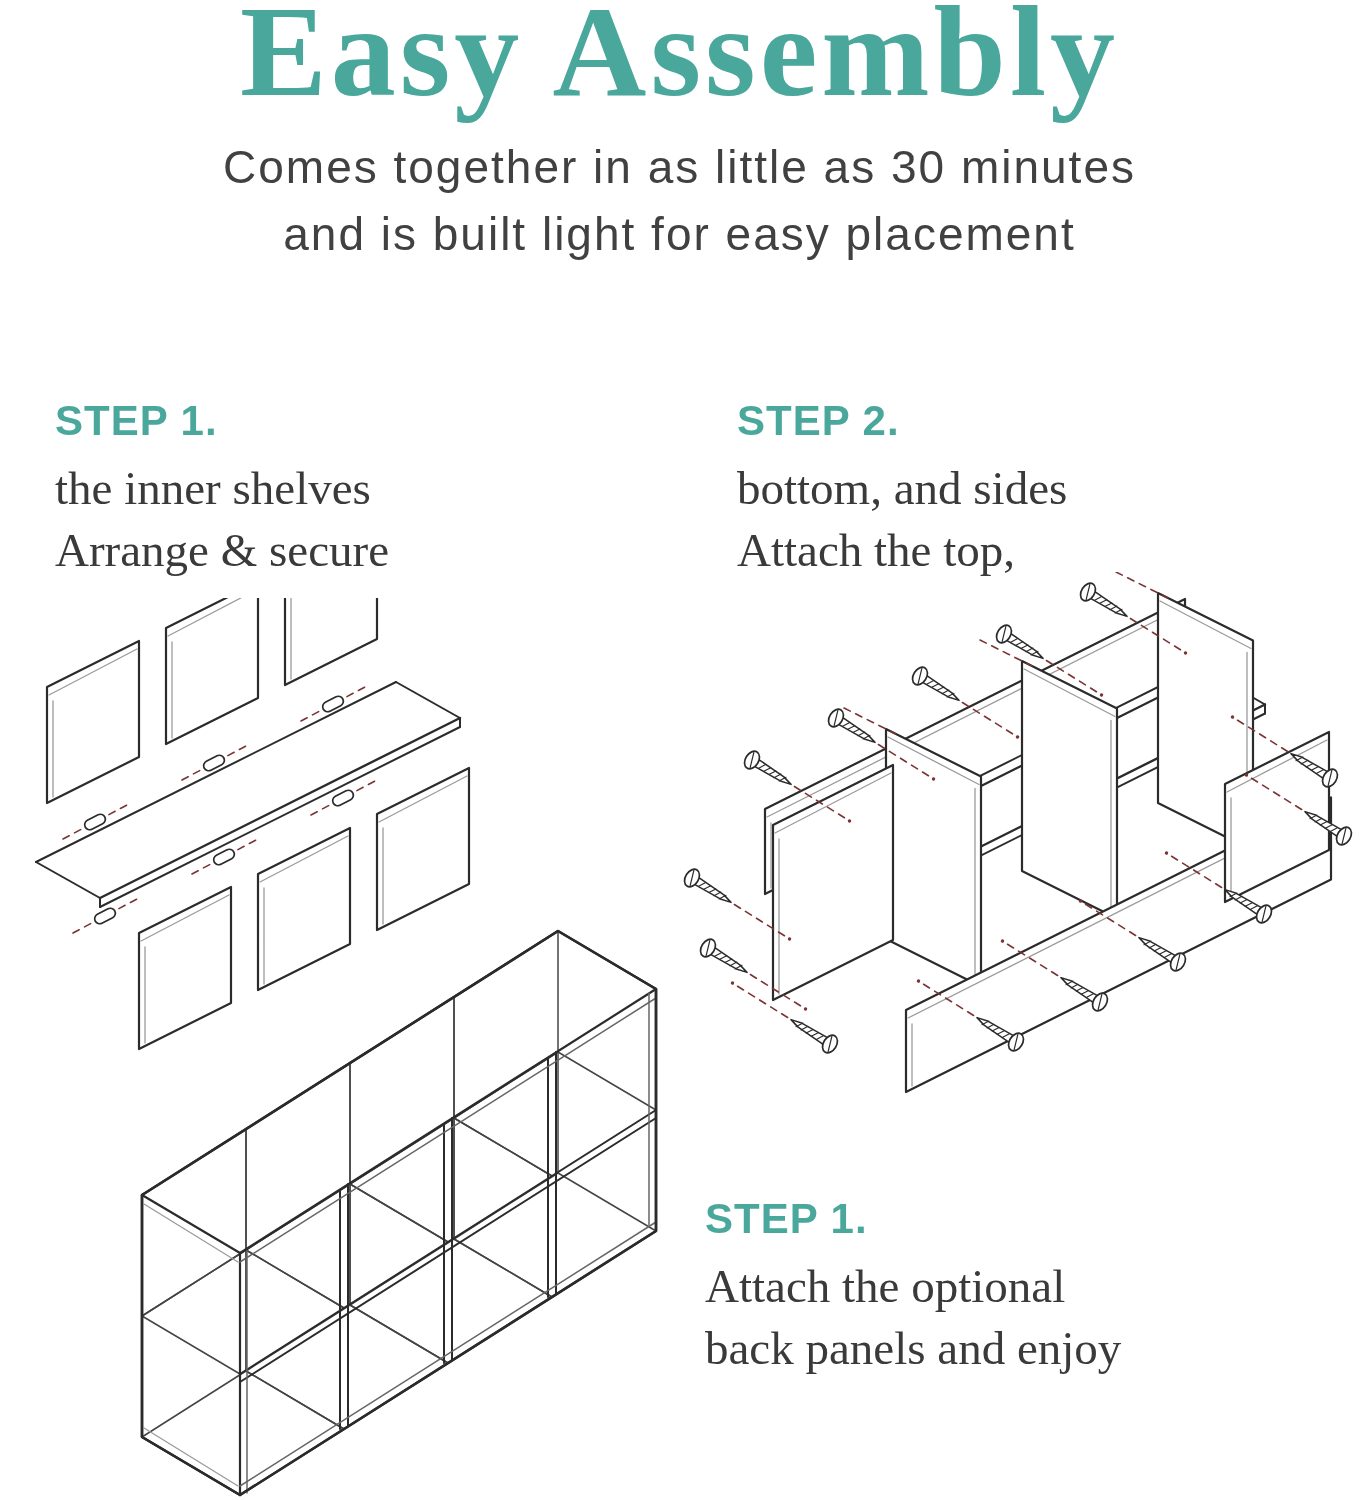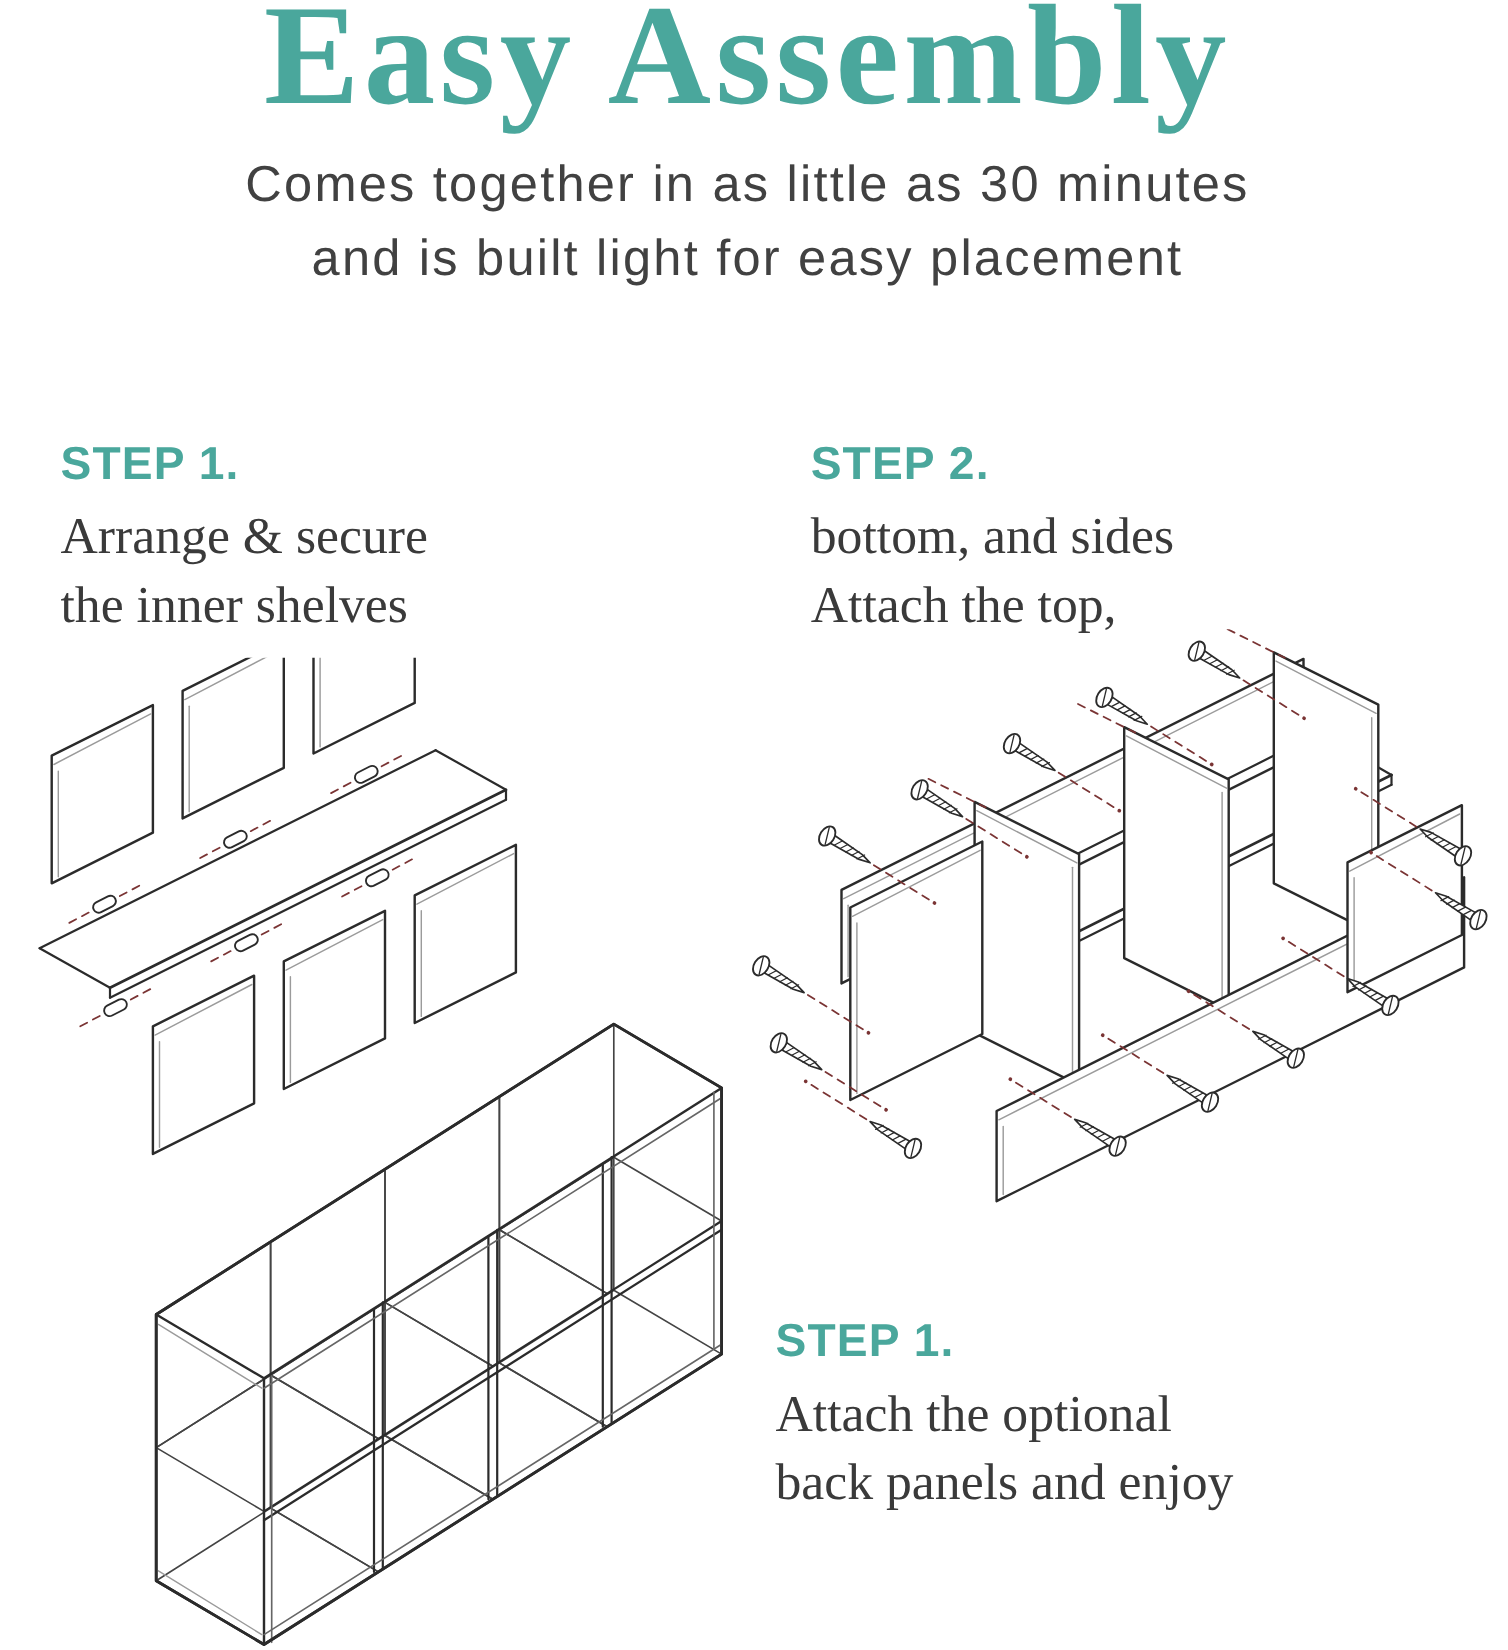--- a/index.html
+++ b/index.html
@@ -31,22 +31,22 @@
 
   <h1 class="title">Easy Assembly</h1>
 
   <p class="subtitle">
     <span>Comes together in as little as 30 minutes</span>
     <span>and is built light for easy placement</span>
   </p>
 
   <div class="step step1">
     <p class="step-label">STEP 1.</p>
+    <span class="step-line">the inner shelves</span>
     <span class="step-line">Arrange &amp; secure</span>
-    <span class="step-line">the inner shelves</span>
   </div>
 
   <div class="step step2">
     <p class="step-label">STEP 2.</p>
     <span class="step-line">bottom, and sides</span>
     <span class="step-line">Attach the top,</span>
   </div>
 
   <div class="step step3">
     <p class="step-label">STEP 1.</p>

